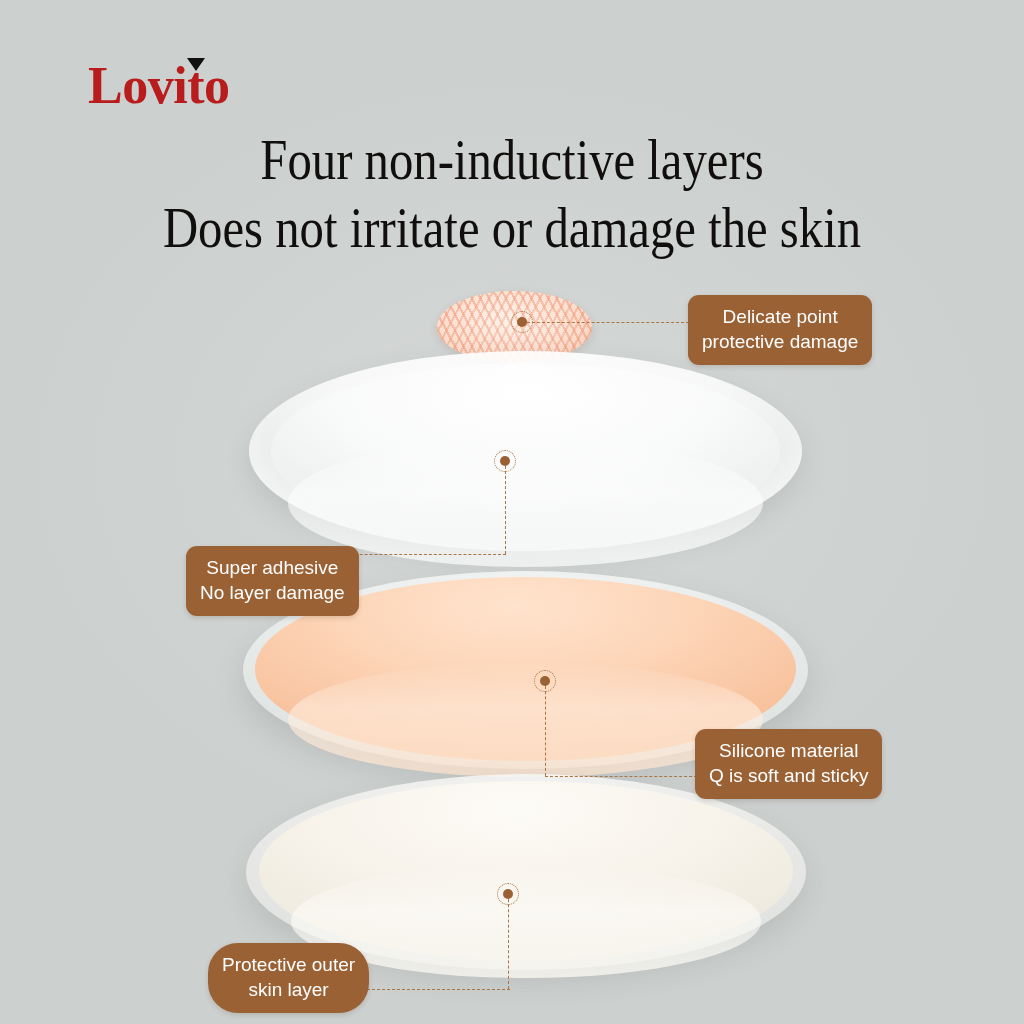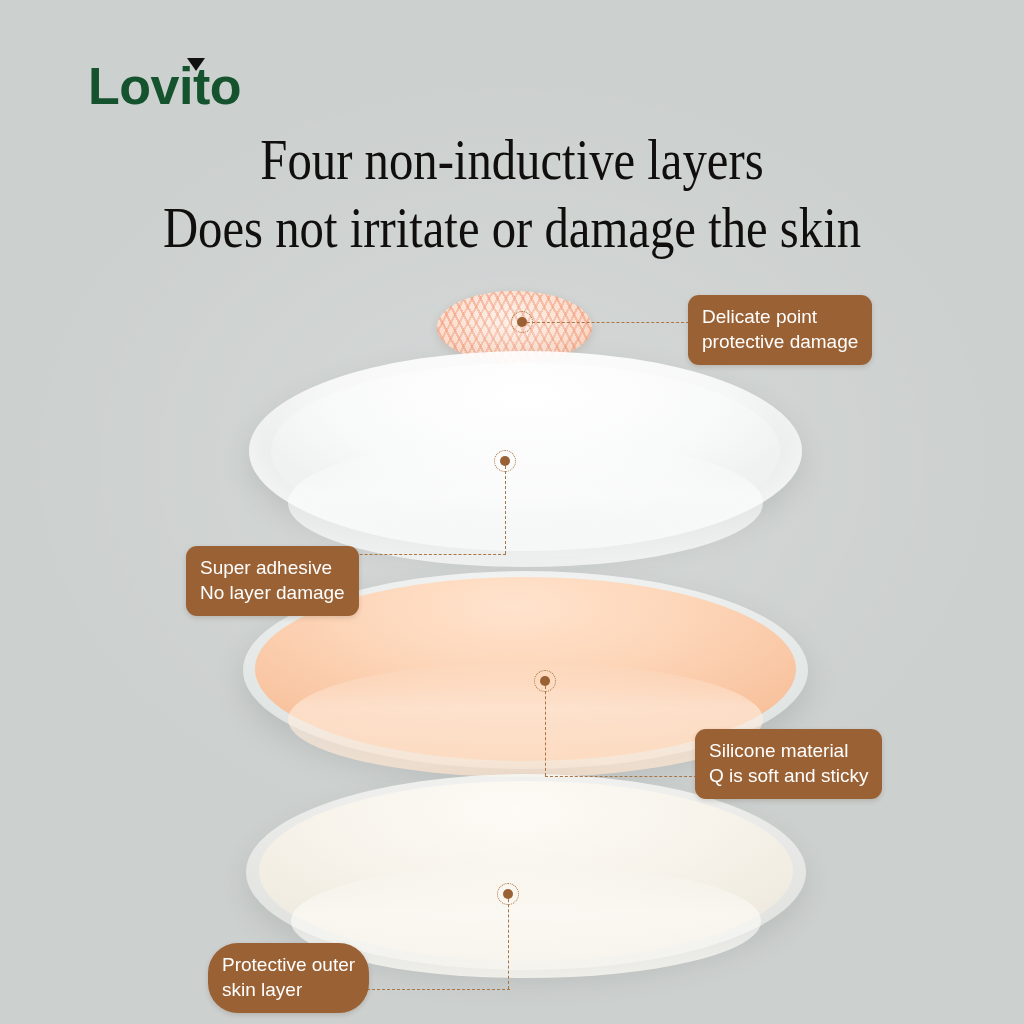--- a/index.html
+++ b/index.html
@@ -24,25 +24,25 @@
     background:
       radial-gradient(ellipse 70% 55% at 50% 45%, rgba(255,255,255,0.18) 0%, rgba(255,255,255,0.0) 70%);
     pointer-events: none;
   }
 
   
   .brand {
     position: absolute;
     left: 88px;
     top: 60px;
-    font-family: Liberation Sans, sans-serif;
+    font-family: Liberation Serif, serif;
     font-weight: 700;
     font-size: 52px;
     letter-spacing: -0.5px;
-    color: #14532d;
+    color: #b91c1c;
     line-height: 1;
     white-space: nowrap;
   }
   .brand .gem {
     position: absolute;
     left: 99px;
     top: -2px;
     width: 0;
     height: 0;
     border-left: 9px solid transparent;
@@ -220,20 +220,21 @@
   
   .callout {
     position: absolute;
     background: #9a6134;
     color: #ffffff;
     border-radius: 11px;
     padding: 9px 14px 11px 14px;
     font-family: "Liberation Sans", sans-serif;
     font-size: 19px;
     line-height: 1.32;
+    text-align: center;
     white-space: nowrap;
     box-shadow: 0 2px 5px rgba(80,55,35,0.18);
   }
   .callout .ln { display: block; }
 
   .c-cotton   { left: 688px; top: 295px; }
   .c-adhesive { left: 186px; top: 508px; margin-top: 38px; }
   .c-silicone { left: 695px; top: 729px; }
   .c-film     { left: 208px; top: 943px; border-radius: 30px; }
 </style>

